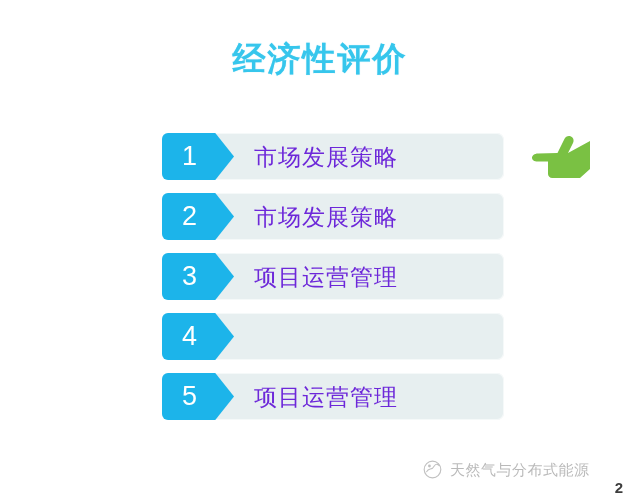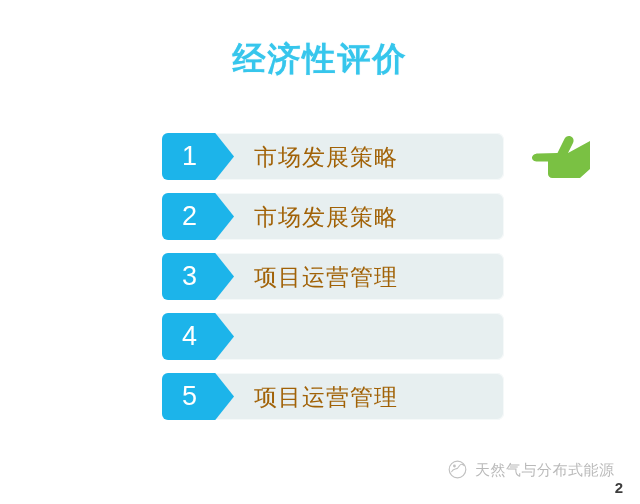--- a/index.html
+++ b/index.html
@@ -76,39 +76,39 @@
     line-height: 27px;
     font-weight: normal;
     padding-left: 20px;
     font-family: "Liberation Sans", "DejaVu Sans", sans-serif;
   }
 
   .row-label {
     padding-left: 20px;
     font-size: 23px;
     line-height: 28px;
-    color: #a16207;
+    color: #6d28d9;
     letter-spacing: 1px;
     white-space: nowrap;
   }
 
   
   .pointer-hand {
     position: absolute;
     left: 528px;
     top: 126px;
     width: 68px;
     height: 56px;
   }
   .pointer-hand svg { display: block; width: 100%; height: 100%; }
 
   
   .watermark {
     position: absolute;
-    left: 447px;
+    left: 422px;
     top: 459px;
     display: flex;
     align-items: center;
     opacity: 0.42;
   }
   .watermark-logo {
     width: 21px;
     height: 21px;
     flex: 0 0 21px;
     margin-right: 7px;

